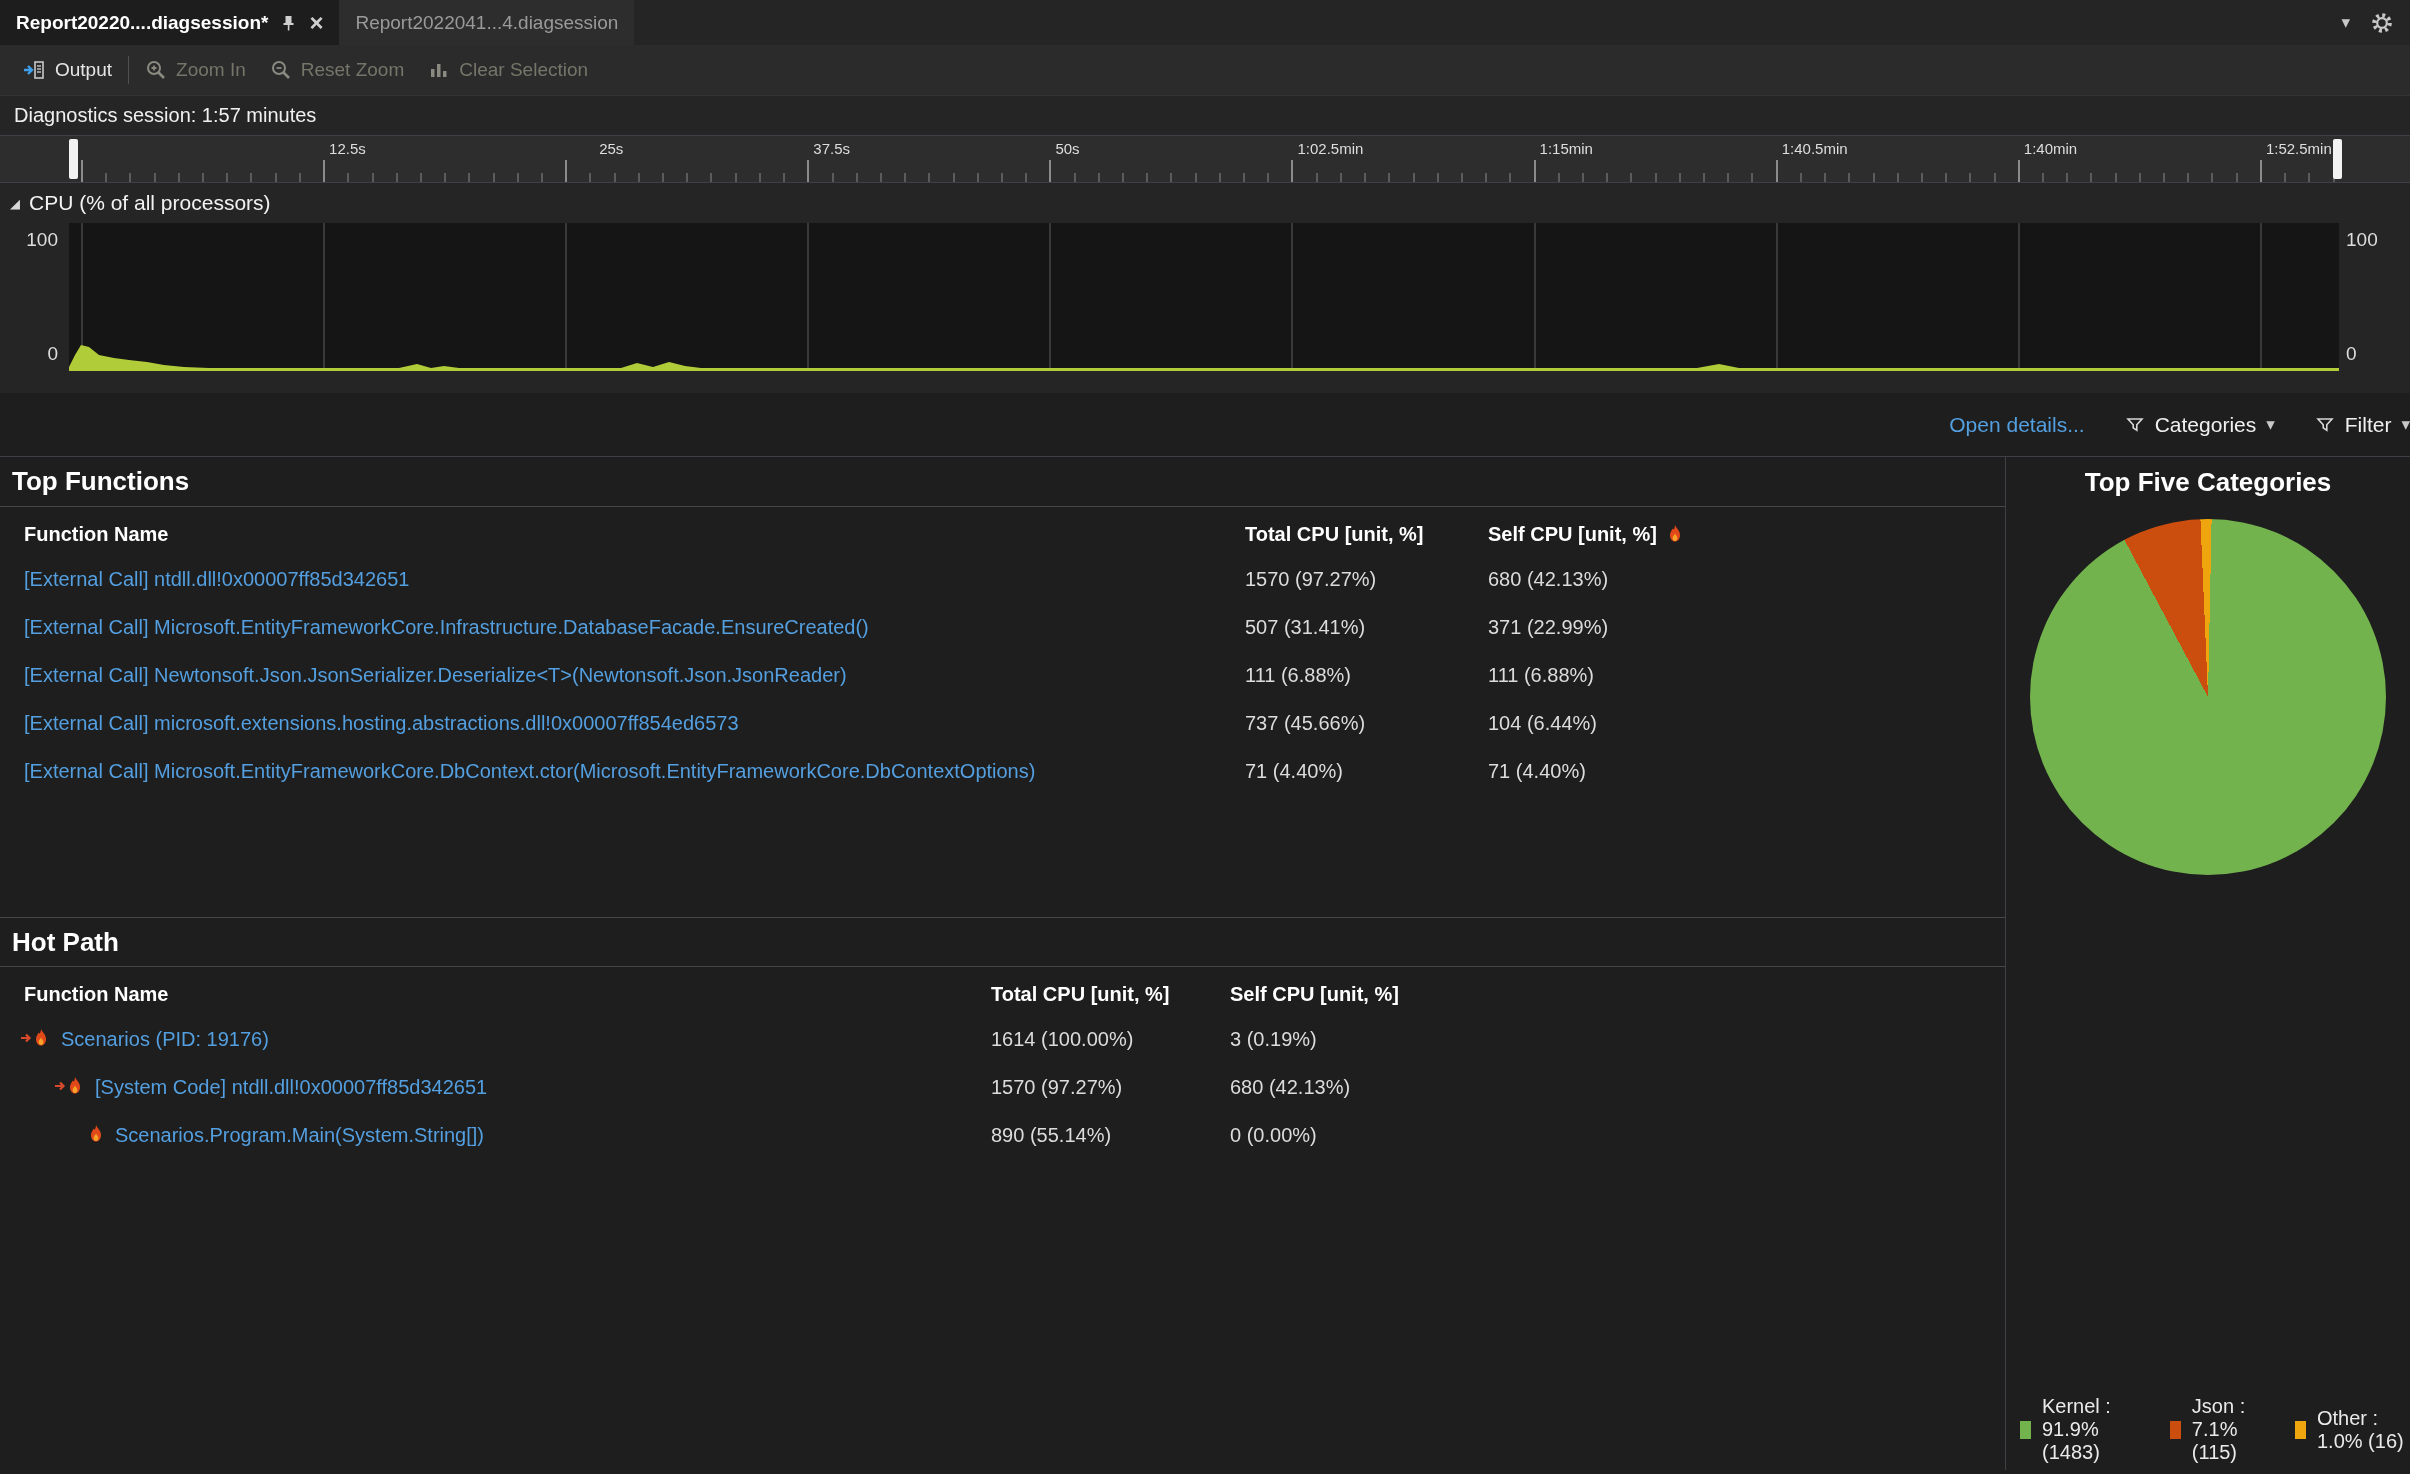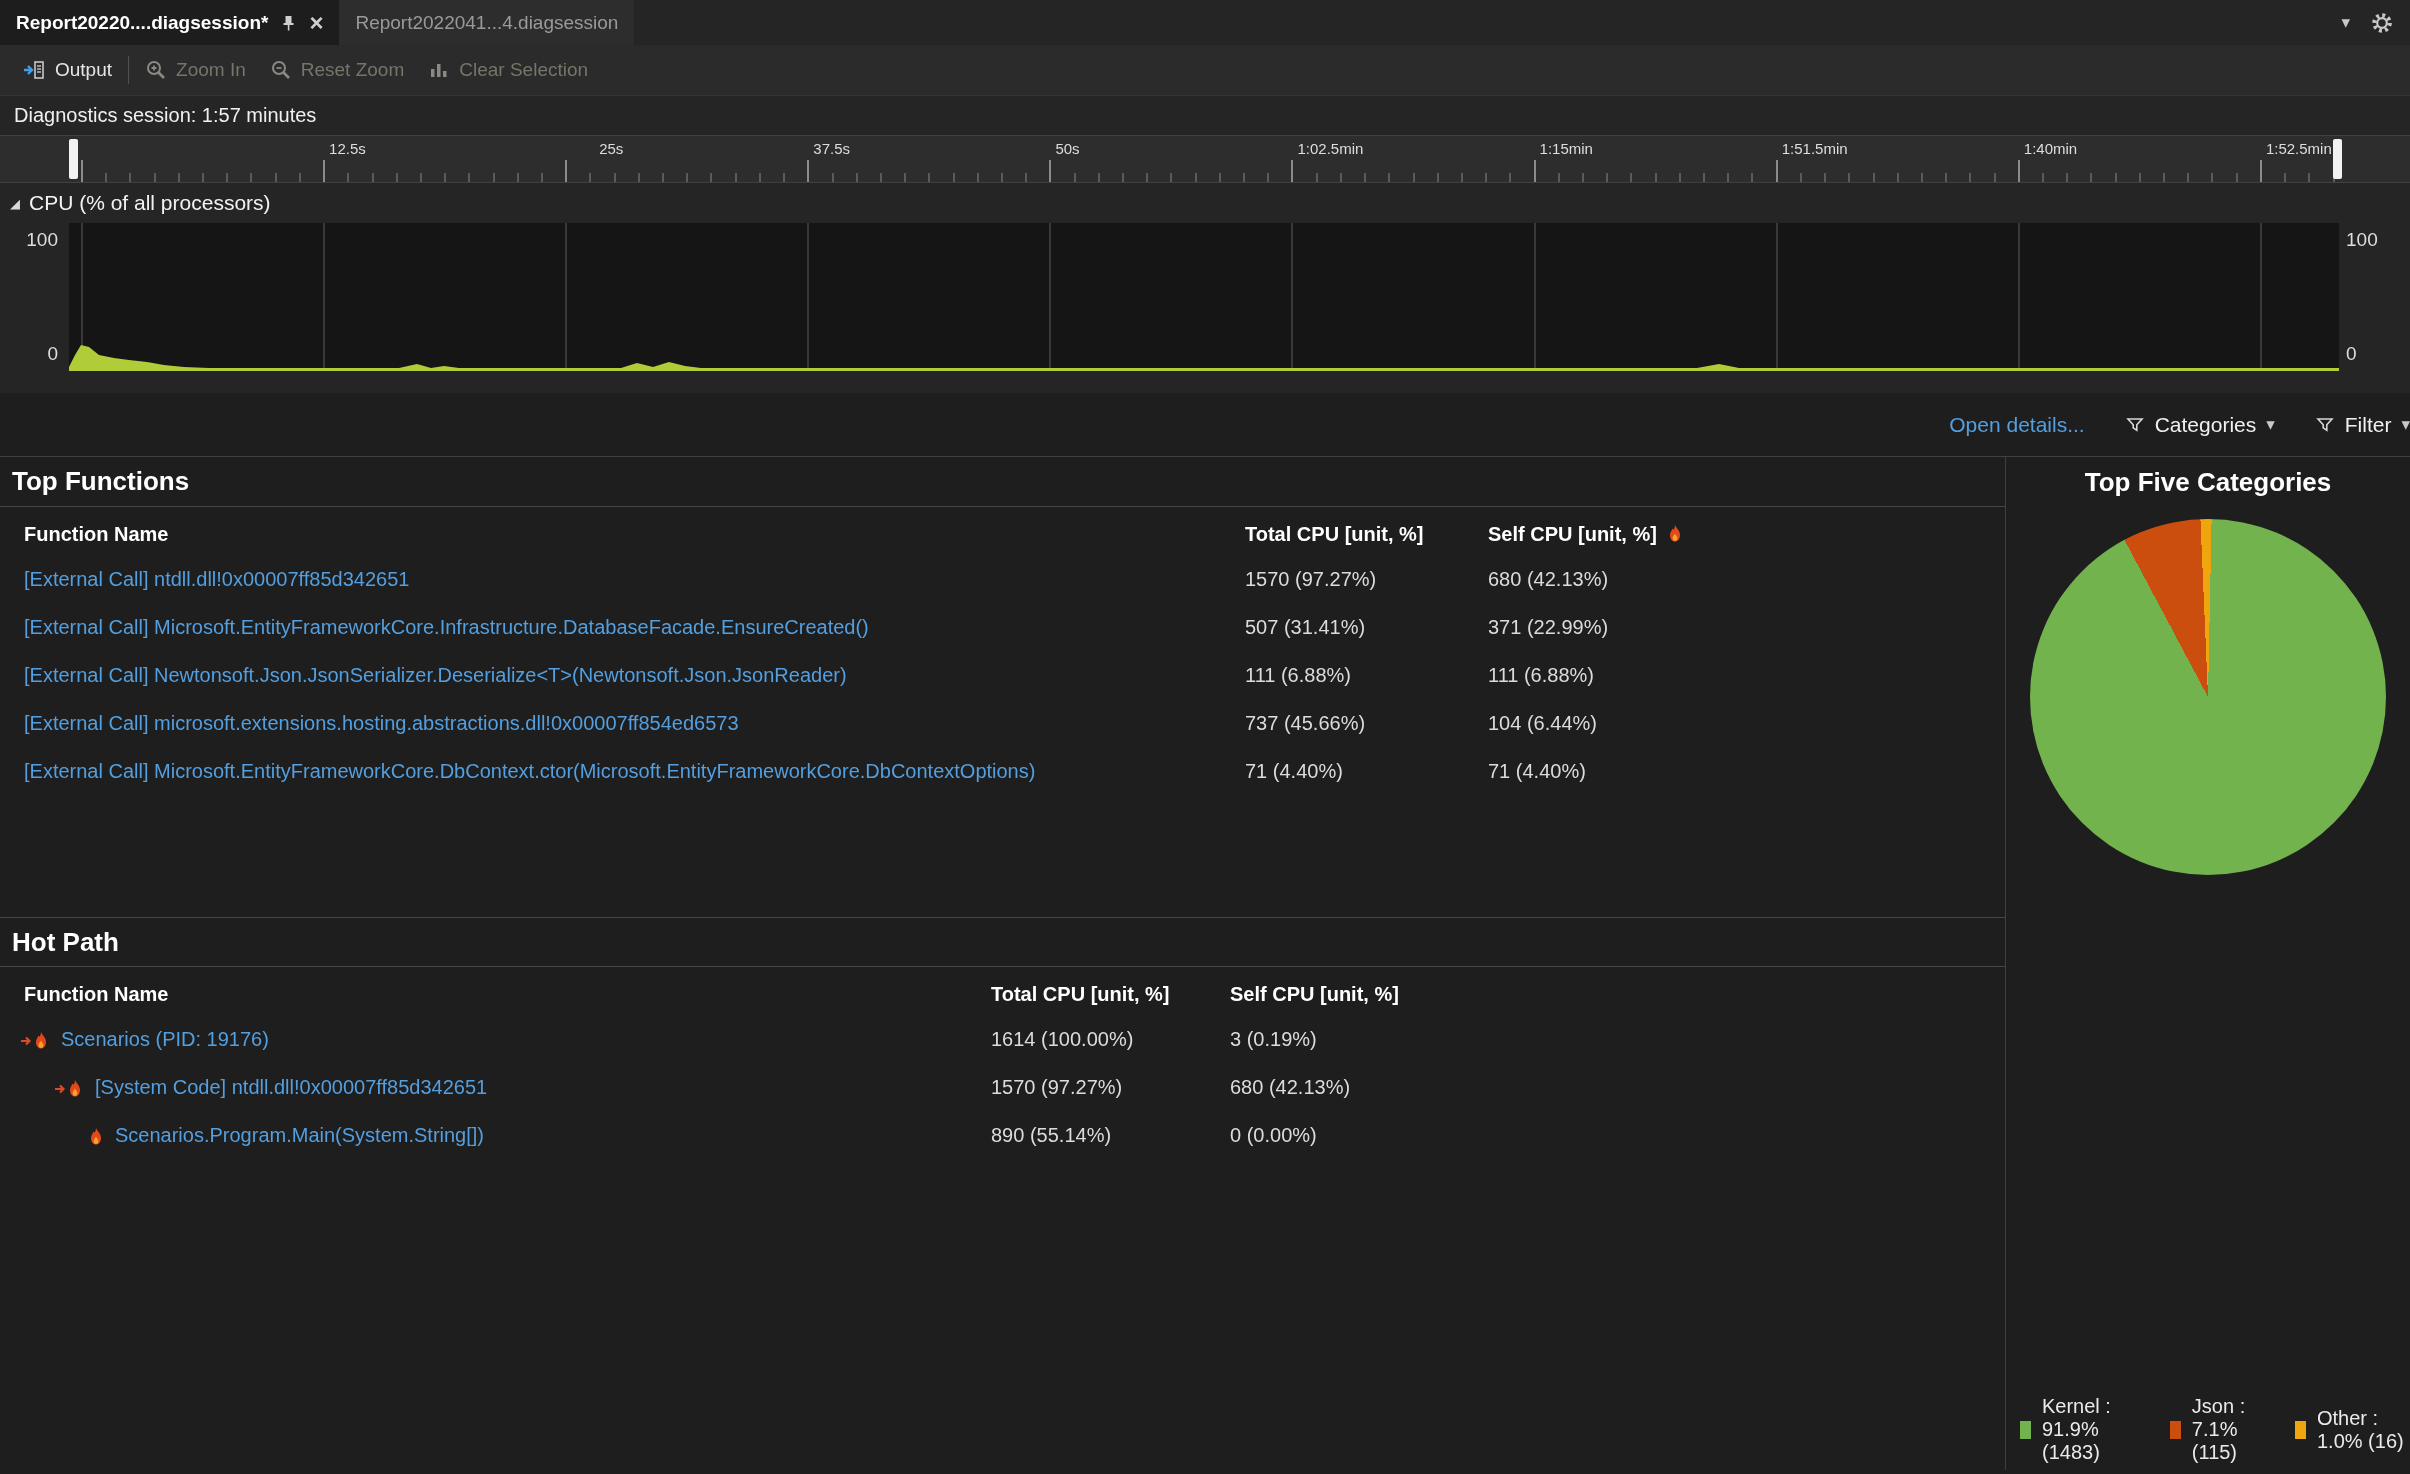--- a/index.html
+++ b/index.html
@@ -70,21 +70,21 @@
   .hp-title-row { border-top:1px solid #464647;margin-top:39px; }
   .hp-spacer { height:83px; }
 
   .tf-grid { display:grid; grid-template-columns:1245px 243px auto; height:48px; align-items:center; font-size:20px; }
   .hp-grid { display:grid; grid-template-columns:991px 239px auto; height:48px; align-items:center; font-size:20px; }
   .tf-grid.header, .hp-grid.header { padding-top:6px; }
   .cell.name { padding-left:24px; overflow:hidden; white-space:nowrap; }
   .hdr { color:#ffffff; font-weight:bold; display:flex; align-items:center; gap:10px; }
   .fn-link { color:#539fe0; text-decoration:none; cursor:pointer; }
   .val { color:#dcdcdc; }
-  .hp-name { display:flex; align-items:flex-end; gap:11px; white-space:nowrap; }
+  .hp-name { display:flex; align-items:flex-start; gap:11px; white-space:nowrap; }
   .indent-0 { padding-left:20px; } .indent-1 { padding-left:54px; } .indent-2 { padding-left:88px; }
 
   
   .right-title-row { height:50px; display:flex; align-items:center; justify-content:center; }
   .pie { width:356px; height:356px; border-radius:50%; margin:12px auto 0; }
   .legend { position:absolute; left:14px; bottom:6px; display:flex; flex-direction:row; gap:9px;
             font-size:20px; color:#eaeaea; }
   .legend-item { display:flex; align-items:center; gap:11px; }
   .swatch { width:18px; height:18px; }
 
@@ -173,21 +173,21 @@
   <div class="ruler-inner">
     <div class="ruler-minor"></div>
     <div class="ruler-major"></div>
     <div>
         <span class="ruler-label" style="left: 260.1px;">12.5s</span>
         <span class="ruler-label" style="left: 502.2px; margin-left: 28px;">25s</span>
         <span class="ruler-label" style="left: 744.3px;">37.5s</span>
         <span class="ruler-label" style="left: 986.4px;">50s</span>
         <span class="ruler-label" style="left: 1228.5px;">1:02.5min</span>
         <span class="ruler-label" style="left: 1470.6px;">1:15min</span>
-        <span class="ruler-label" style="left: 1712.7px;">1:51.5min</span>
+        <span class="ruler-label" style="left: 1712.7px;">1:40.5min</span>
         <span class="ruler-label" style="left: 1954.8px;">1:40min</span>
         <span class="ruler-label" style="left: 2196.9px;">1:52.5min</span>
       </div>
   </div>
   <div class="handle" style="left:69px"></div>
   <div class="handle" style="left:2333px"></div>
 </div>
 
 <div class="cpu-header">
   <span class="expander">◢</span>

